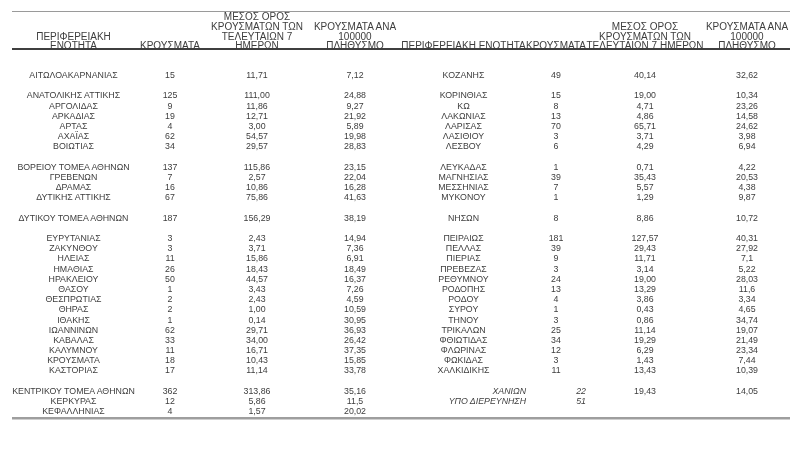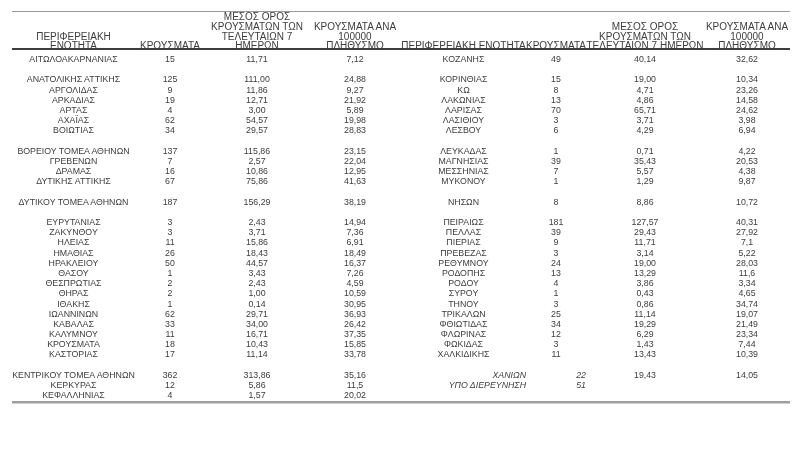--- a/index.html
+++ b/index.html
@@ -3,21 +3,21 @@
 <meta charset="utf-8">
 <style>
   html,body{margin:0;padding:0;background:#ffffff;}
   body{width:800px;height:454px;overflow:hidden;}
   .sheet{position:relative;width:800px;height:454px;background:#fff;
          font-family:"Liberation Sans",sans-serif;color:#3d3d3d;}
   .tbl{position:absolute;left:12px;top:11px;width:778px;}
   .grid8{display:grid;grid-template-columns:123px 70px 104px 92px 125px 60px 118px 86px;}
   .hdr{border-top:1px solid #9a9a9a;border-bottom:2px solid #3f3f3f;height:36px;align-items:end;}
   .hc{font-size:10px;line-height:9.8px;text-align:center;padding-bottom:2px;}
-  .tbody{padding-top:4px;}
+  .tbody{padding-top:20px;}
   .row{height:10.2px;}
   .cell{font-size:8.8px;line-height:10.2px;text-align:center;white-space:nowrap;overflow:visible;}
   .it{font-style:italic;text-align:right;}
   .bottomline{height:2px;background:#9e9e9e;border-bottom:1px solid #cfcfcf;margin-top:1px;}
 </style>
 </head>
 <body>
 
 <div class="sheet">
   <div class="tbl">
@@ -141,21 +141,21 @@
           <div class="cell">22,04</div>
           <div class="cell">ΜΑΓΝΗΣΙΑΣ</div>
           <div class="cell">39</div>
           <div class="cell">35,43</div>
           <div class="cell">20,53</div>
         </div>
         <div class="grid8 row">
           <div class="cell">ΔΡΑΜΑΣ</div>
           <div class="cell">16</div>
           <div class="cell">10,86</div>
-          <div class="cell">12,95</div>
+          <div class="cell">16,28</div>
           <div class="cell">ΜΕΣΣΗΝΙΑΣ</div>
           <div class="cell">7</div>
           <div class="cell">5,57</div>
           <div class="cell">4,38</div>
         </div>
         <div class="grid8 row">
           <div class="cell">ΔΥΤΙΚΗΣ ΑΤΤΙΚΗΣ</div>
           <div class="cell">67</div>
           <div class="cell">75,86</div>
           <div class="cell">41,63</div>

